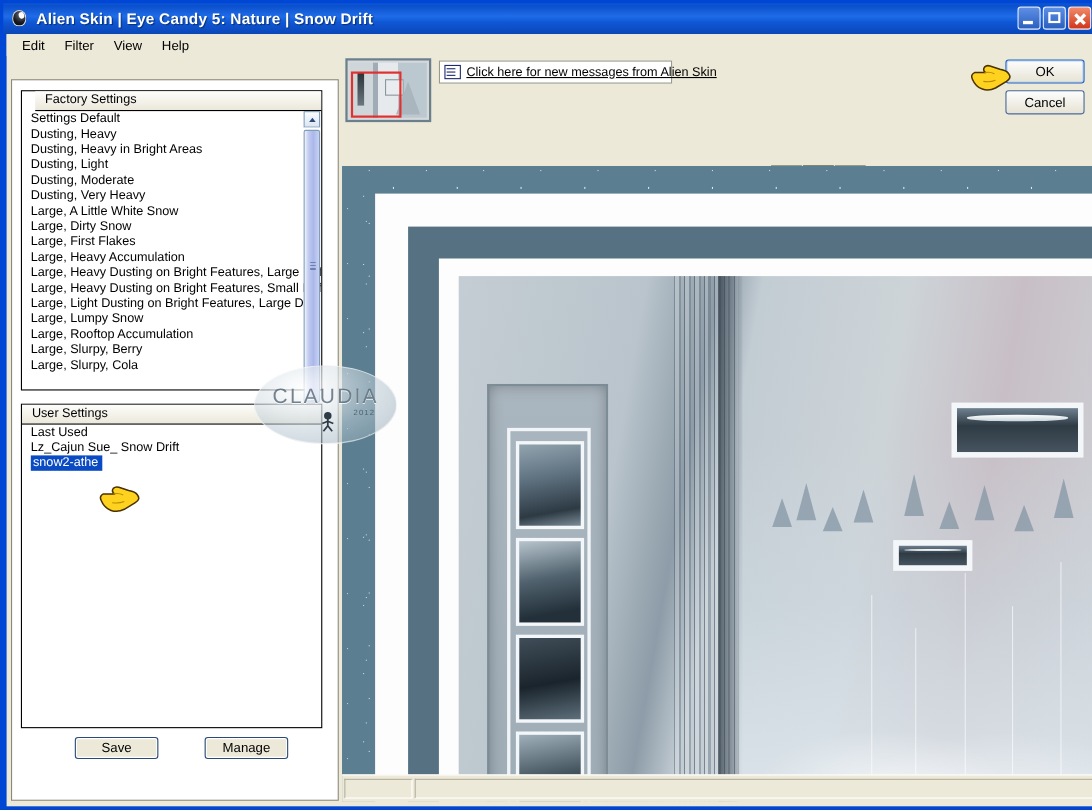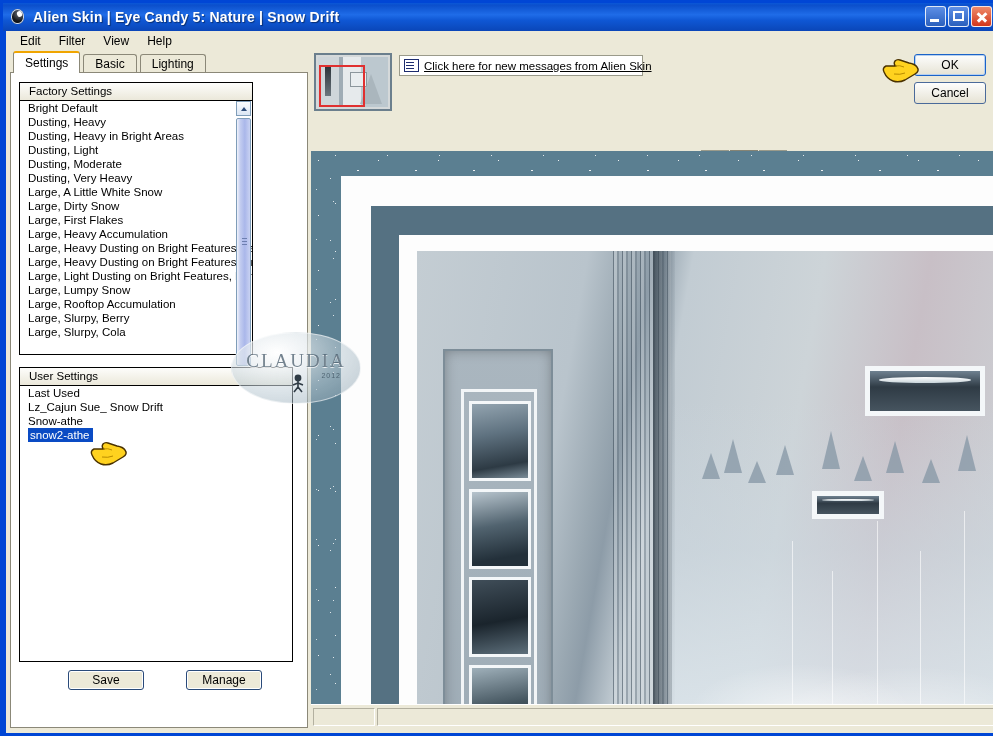--- a/index.html
+++ b/index.html
@@ -88,21 +88,21 @@
   #navthumb .mini{position:absolute;inset:2px;
     background:linear-gradient(90deg,#cfd6da 0 30%,#9facb5 30% 36%,#e6eaec 36% 62%,#bcc8cf 62% 100%);}
   #navthumb .mini .bar{position:absolute;left:10%;top:18%;width:8%;height:60%;
     background:linear-gradient(180deg,#2a3238,#6b767e);}
   #navthumb .mini .panel{position:absolute;left:45%;top:30%;width:22%;height:26%;background:#e9edef;border:1px solid #8c969c;}
   #navthumb .mini .tree{position:absolute;right:8%;bottom:6%;width:0;height:0;
     border-left:11px solid transparent;border-right:11px solid transparent;border-bottom:30px solid #aab6bd;}
   #navview{position:absolute;left:3px;top:10px;width:46px;height:42px;border:2px solid #e03030;box-sizing:border-box;}
 
   
-  #msgbar{position:absolute;left:88px;top:4px;width:244px;height:21px;background:#fff;
+  #msgbar{position:absolute;left:88px;top:4px;width:212px;height:21px;background:#fff;
     border:1px solid #9a9a8a;box-sizing:border-box;display:flex;align-items:center;padding-left:4px;}
   #msgicon{width:13px;height:11px;border:1px solid #1c2b6e;background:#fff;margin-right:5px;position:relative;flex:none;}
   #msgicon::after{content:"";position:absolute;left:1px;top:1.5px;width:8px;height:1.2px;background:#1c2b6e;
     box-shadow:0 3px 0 #1c2b6e,0 6px 0 #1c2b6e;}
   #msglink{font-size:11.5px;color:#000;text-decoration:underline;white-space:nowrap;}
 
   
   #tools{position:absolute;left:390px;top:99px;display:flex;}
   .tbtn{width:28px;height:24px;box-sizing:border-box;border:1px solid #9a9a8a;background:#ece9d8;
     position:relative;margin-right:1px;}
@@ -173,21 +173,21 @@
   #chevron::before,#chevron::after{content:"";position:absolute;top:0;width:82px;height:5px;background:#ffffff;}
   #chevron::before{left:-4px;transform:rotate(28deg);transform-origin:left top;}
   #chevron::after{right:-4px;transform:rotate(-28deg);transform-origin:right top;}
 
   
   #watermark{position:absolute;left:228px;top:329px;width:130px;height:72px;z-index:40;}
   #wm-oval{position:absolute;inset:0;border-radius:50%;
     background:radial-gradient(ellipse at 35% 28%,rgba(255,255,255,.78),rgba(190,205,214,.55) 55%,rgba(120,145,160,.5) 100%);
     border:1px solid rgba(255,255,255,.55);}
   #wm-text{position:absolute;left:0;right:0;top:18px;text-align:center;font-size:19px;letter-spacing:2px;
-    font-family:Liberation Serif, serif;color:rgba(70,90,105,.75);
+    font-family:Liberation Sans, sans-serif;color:rgba(70,90,105,.75);
     text-shadow:0 1px 0 rgba(255,255,255,.8);}
   #wm-year{position:absolute;right:20px;top:40px;font-size:7px;color:rgba(60,80,95,.8);letter-spacing:1px;}
   #wm-fig{position:absolute;left:56px;top:40px;width:22px;height:22px;}
 
   
   #statusbar{position:absolute;left:0;bottom:0;width:987px;height:24px;background:#ece9d8;
     border-top:1px solid #fff;display:flex;align-items:center;}
   .sfield{height:18px;box-sizing:border-box;border:1px solid #b3b0a0;border-right-color:#fff;border-bottom-color:#fff;}
   #s1{width:62px;margin-left:2px;}
   #s2{flex:1;margin-left:2px;}
@@ -224,32 +224,27 @@
 
     <div id="menubar">
       <div class="menu-item">Edit</div>
       <div class="menu-item">Filter</div>
       <div class="menu-item">View</div>
       <div class="menu-item">Help</div>
     </div>
 
     <div id="leftpanel">
 
-      <div id="tabstrip">
-        <div class="tab active">Settings</div>
-        <div class="tab">Basic</div>
-        <div class="tab">Lighting</div>
-      </div>
 
       <div id="panelbox">
 
-        <div class="listwrap" style="left:8px;top:9px;width:234px;height:273px;">
+        <div class="listwrap" style="left:8px;top:9px;width:274px;height:273px;padding-left:12px;">
           <div class="listhdr">Factory Settings</div>
           <div class="listbody">
-            <div class="li">Bright Default</div>
+            <div class="li">Settings Default</div>
             <div class="li">Dusting, Heavy</div>
             <div class="li">Dusting, Heavy in Bright Areas</div>
             <div class="li">Dusting, Light</div>
             <div class="li">Dusting, Moderate</div>
             <div class="li">Dusting, Very Heavy</div>
             <div class="li">Large, A Little White Snow</div>
             <div class="li">Large, Dirty Snow</div>
             <div class="li">Large, First Flakes</div>
             <div class="li">Large, Heavy Accumulation</div>
             <div class="li">Large, Heavy Dusting on Bright Features, Large Drift</div>
@@ -266,21 +261,20 @@
               <div class="sthumb"></div>
             </div>
           </div>
         </div>
 
         <div class="listwrap" style="left:8px;top:294px;width:274px;height:295px;">
           <div class="listhdr">User Settings</div>
           <div class="listbody">
             <div class="li">Last Used</div>
             <div class="li">Lz_Cajun Sue_ Snow Drift</div>
-            <div class="li">Snow-athe</div>
             <div style="height:14px;"><span class="li sel">snow2-athe</span></div>
           </div>
         </div>
 
         <div class="btn" style="position:absolute;left:57px;top:597px;width:76px;height:20px;">Save</div>
         <div class="btn" style="position:absolute;left:175px;top:597px;width:76px;height:20px;">Manage</div>
       </div>
     </div>
 
     <div id="right">

